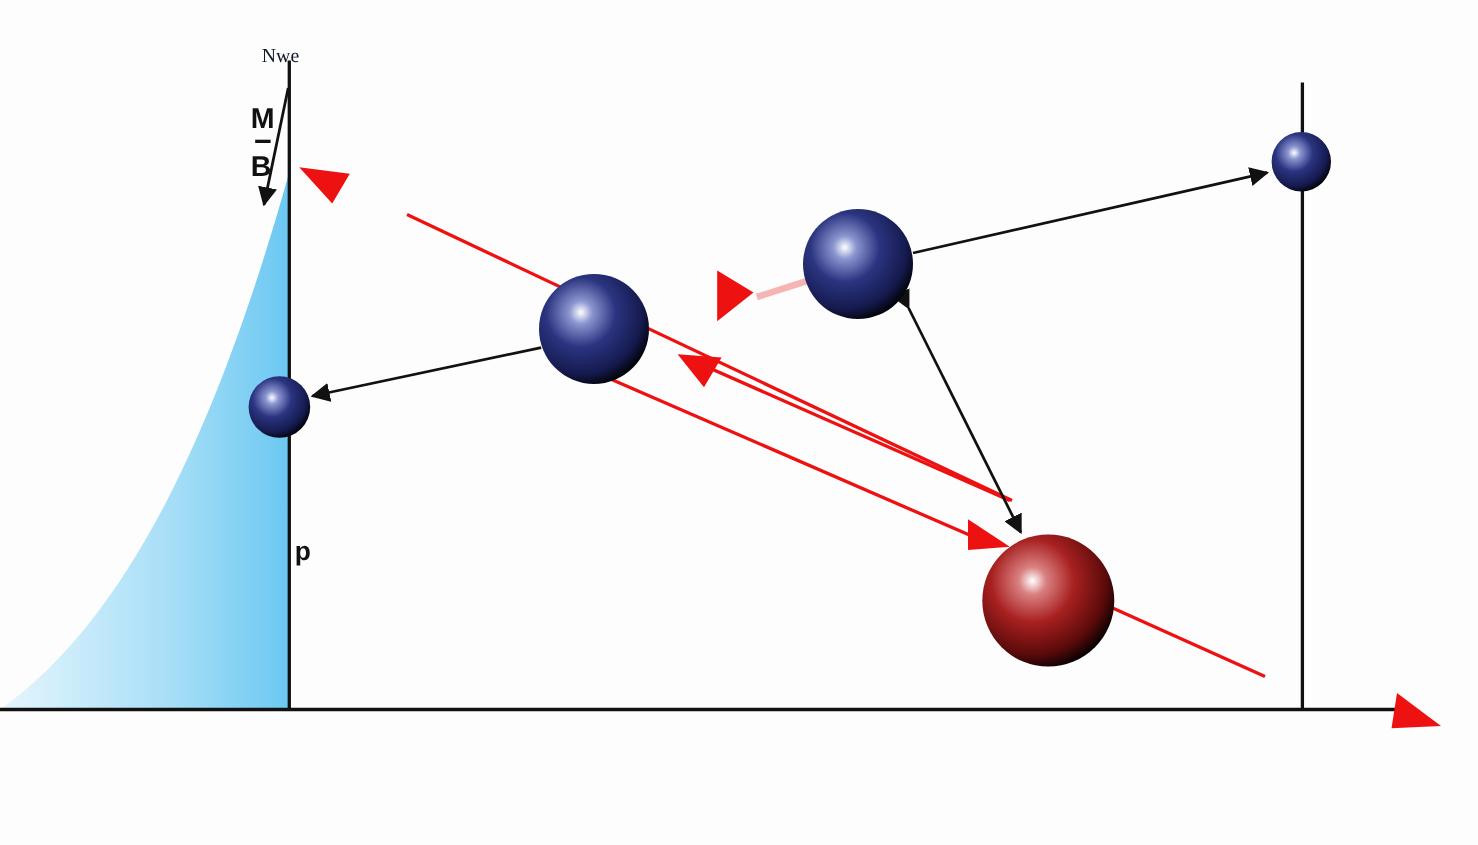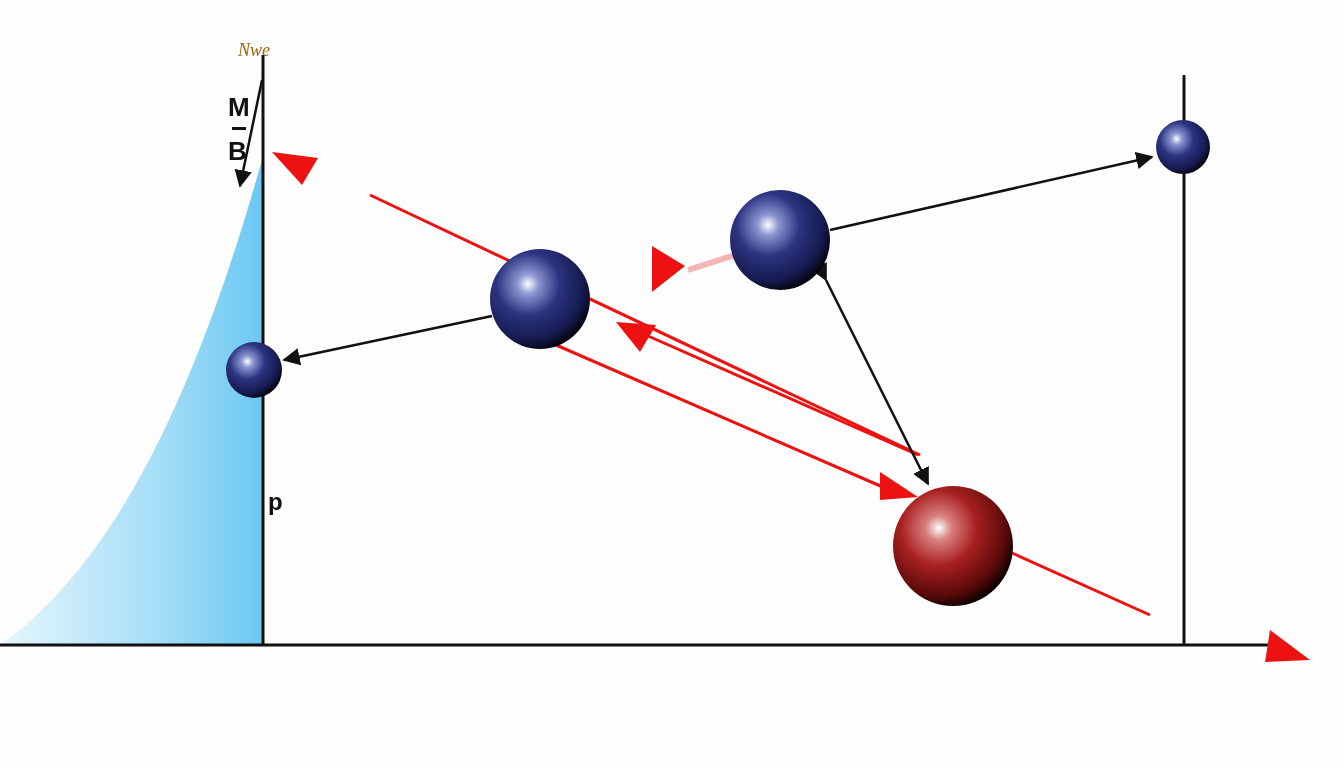--- a/index.html
+++ b/index.html
@@ -1,19 +1,19 @@
 <!DOCTYPE html>
 <html><head>
 <meta charset="utf-8">
 <style>
   html, body { margin:0; padding:0; background:#fdfdfd; }
   body { width:1344px; height:768px; position:relative; overflow:hidden; font-family:"Liberation Sans", sans-serif; }
   svg { position:absolute; left:0; top:0; }
   .lbl { position:absolute; font-family:"Liberation Sans", sans-serif; color:#111; font-weight:bold; }
-  .faint { position:absolute; font-family:"Liberation Serif", serif; font-style:italic; color:#a16207; font-size:18px; }
+  .faint { position:absolute; font-family:"Liberation Serif", serif; color:#0f172a; font-size:18px; }
 </style>
 </head>
 <body>
 
 <svg width="1344" height="768" viewBox="0 0 1344 768">
   <defs>
     <linearGradient id="fillGrad" x1="0" y1="0" x2="1" y2="0">
       <stop offset="0" stop-color="#e6f6fd"></stop>
       <stop offset="0.6" stop-color="#a6def7"></stop>
       <stop offset="1" stop-color="#6cc8f2"></stop>

